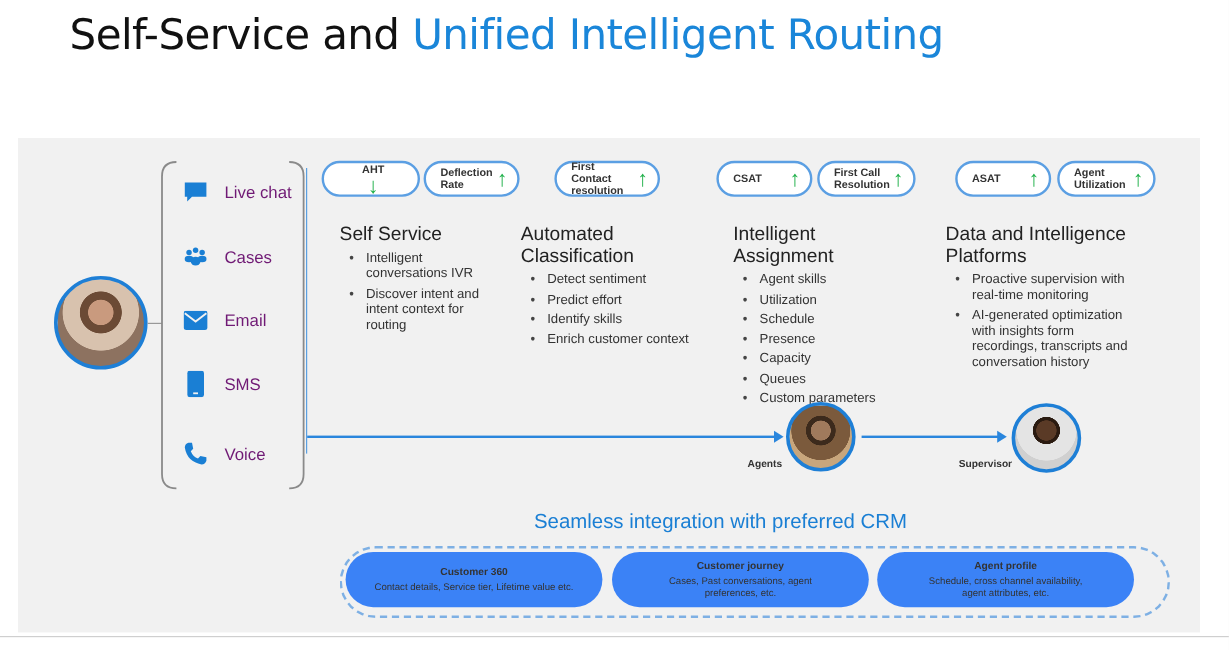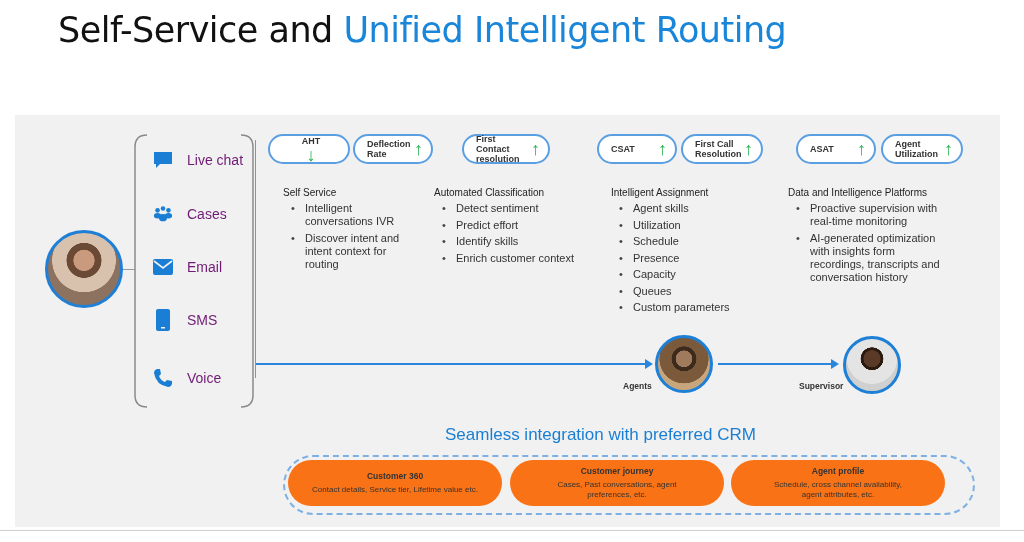--- a/index.html
+++ b/index.html
@@ -18,28 +18,28 @@
   .channel{position:absolute;left:153px;display:flex;align-items:center;gap:14px;font-size:14px;color:#701a75;}
   .channel .ic{width:20px;height:20px;display:flex;align-items:center;justify-content:center;}
   .vline{position:absolute;left:255px;top:140px;width:1px;height:238px;background:#5a9fe0;}
   .arrow1{position:absolute;left:256px;top:363px;width:392px;height:2px;background:#2a86dd;}
   .arrowhead{position:absolute;width:0;height:0;border-top:5px solid transparent;border-bottom:5px solid transparent;border-left:8px solid #2a86dd;}
   .arrow2{position:absolute;left:718px;top:363px;width:116px;height:2px;background:#2a86dd;}
   .pill{position:absolute;height:30px;border:2px solid #5b9fe3;border-radius:16px;background:#fff;box-sizing:border-box;display:flex;align-items:center;justify-content:space-between;padding:0 8px 0 12px;}
   .pill .lbl{font-size:9px;font-weight:bold;color:#333;line-height:10px;}
   .pill .arr{font-size:18px;font-weight:bold;color:#22b14c;line-height:18px;}
   .col{position:absolute;}
-  .col h3{margin:0 0 4px 0;font-size:10px;font-weight:normal;color:#222;}
+  .col h3{margin:0 0 4px 0;font-size:16px;font-weight:normal;color:#222;}
   .col ul{margin:0;padding:0 0 0 14px;list-style:none;}
   .col li{font-size:11px;color:#333;line-height:13px;margin-bottom:3.5px;position:relative;padding-left:8px;}
   .col li::before{content:"•";position:absolute;left:-6px;top:0;color:#444;}
   .cap{position:absolute;font-size:8.5px;font-weight:bold;color:#333;}
   .crm-title{position:absolute;left:445px;top:425px;font-size:17px;color:#1a7fd4;white-space:nowrap;}
   .crm-outer{position:absolute;left:283px;top:455px;width:692px;height:60px;border:2px dashed #7eb0e4;border-radius:30px;box-sizing:border-box;}
-  .crm-box{position:absolute;top:460px;height:46px;background:#f97316;border-radius:23px;display:flex;flex-direction:column;align-items:center;justify-content:center;text-align:center;}
+  .crm-box{position:absolute;top:460px;height:46px;background:#3b82f6;border-radius:23px;display:flex;flex-direction:column;align-items:center;justify-content:center;text-align:center;}
   .crm-box .h{font-size:8.5px;font-weight:bold;color:#333;margin-bottom:4px;}
   .crm-box .d{font-size:8px;color:#333;line-height:10px;}
 </style>
 </head>
 <body>
 
 <div class="title">
   <span class="t1">Self-Service and </span><span class="t2">Unified Intelligent Routing</span>
 </div>
 

